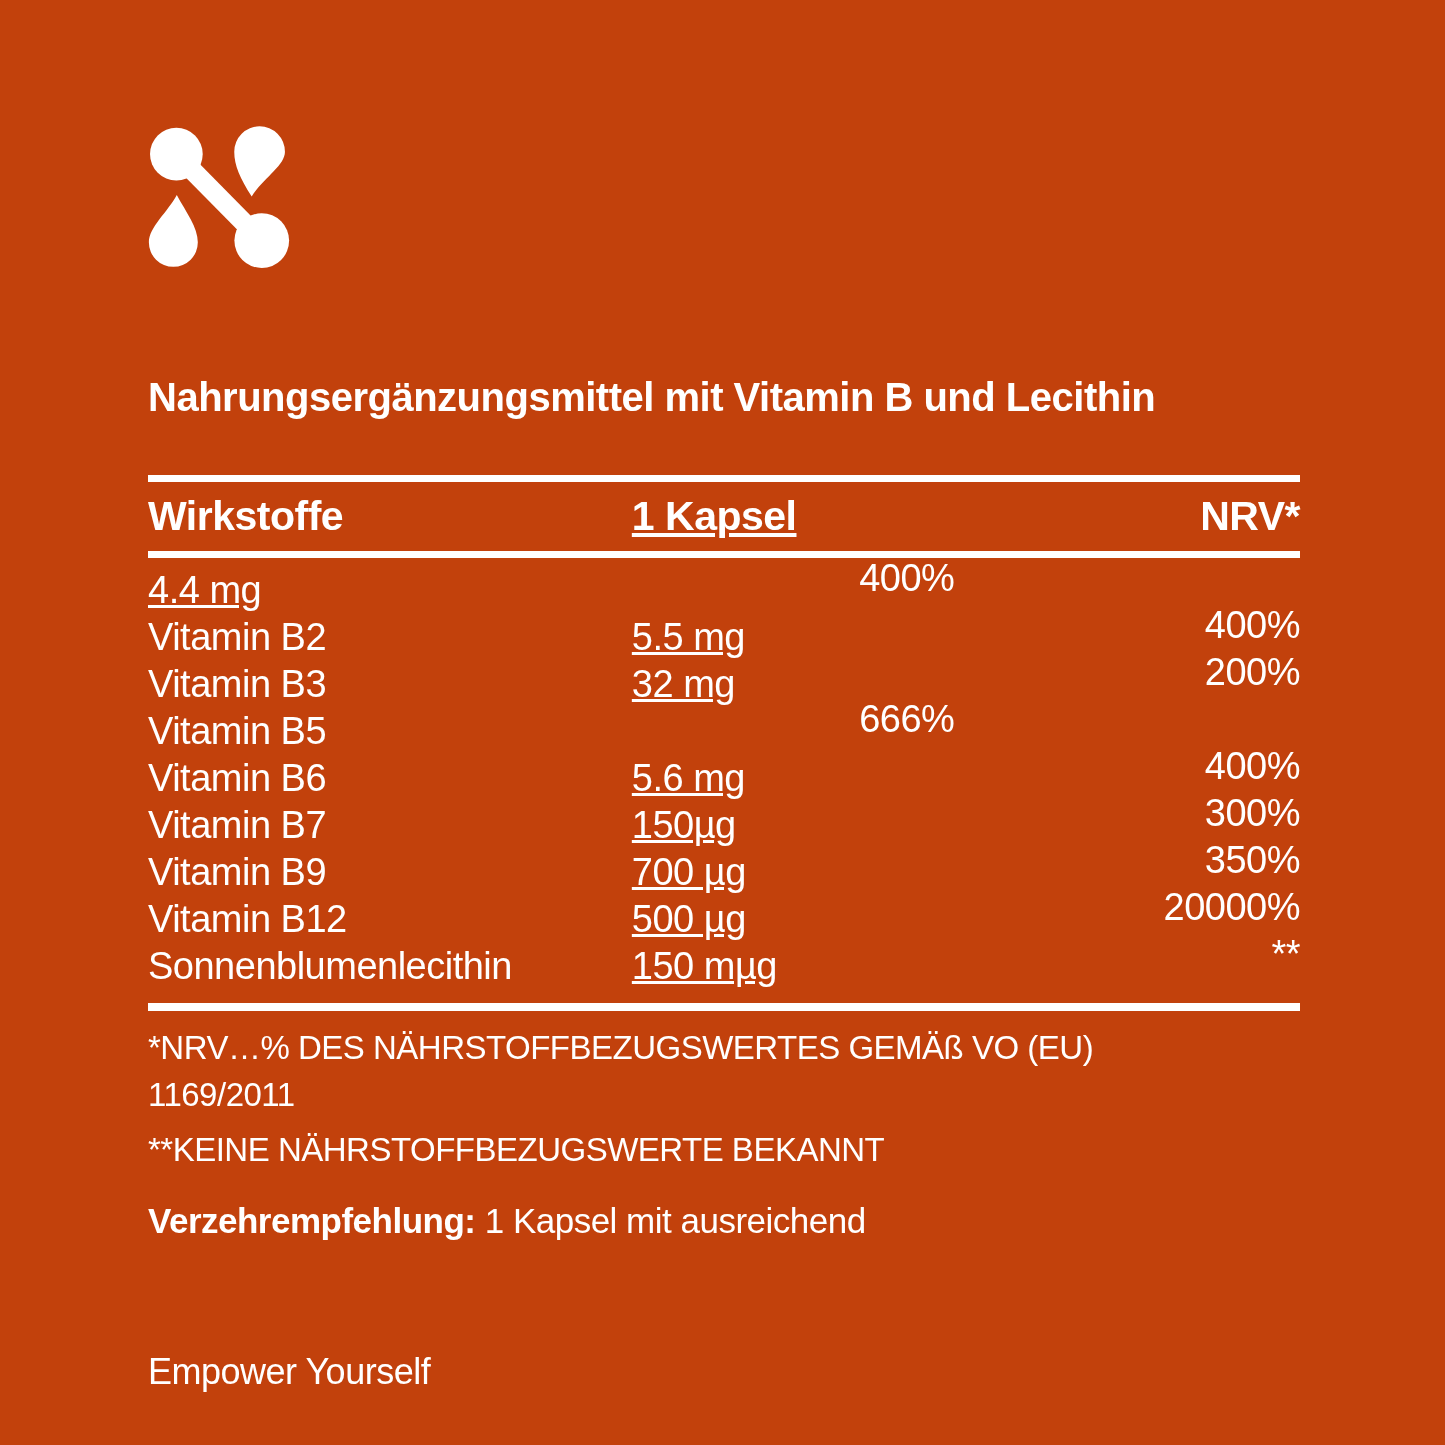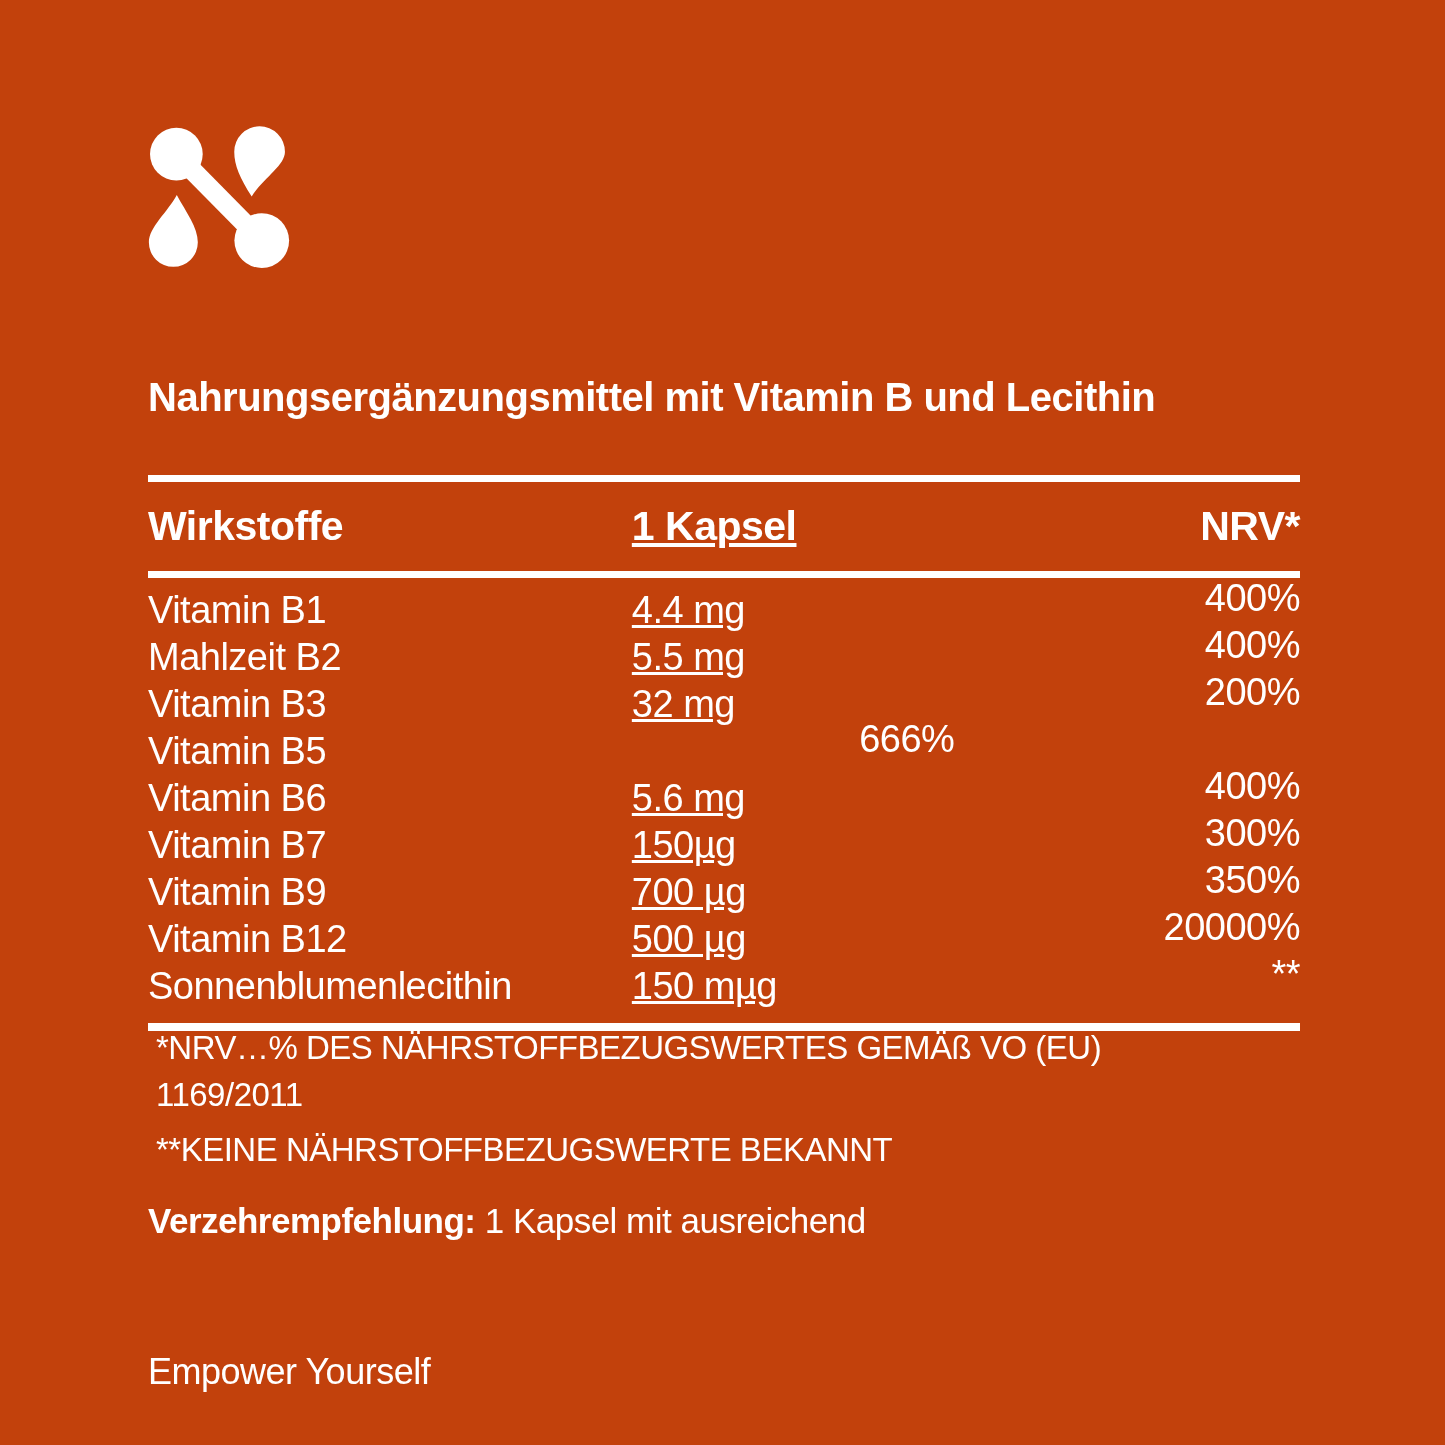--- a/index.html
+++ b/index.html
@@ -41,34 +41,34 @@
   .rule.bottom { height: 8px; }
   .row {
     display: grid;
     grid-template-columns: 42% 28% 30%;
     align-items: center;
   }
   .row .c-name   { text-align: left; }
   .row .c-amount { text-align: left; text-decoration: underline; }
   .row .c-nrv    { text-align: right; }
   .row.header {
-    height: 89px;
+    height: 69px;
     font-size: 41px;
     font-weight: bold;
   }
   .tbody { padding: 9px 0 13px 0; }
   .row.body {
     font-size: 38px;
     line-height: 47px;
     font-weight: normal;
   }
   .row.body .c-nrv { transform: translateY(-12px); }
   .footnote {
     position: absolute;
-    left: 156px;
+    left: 148px;
     width: 1160px;
     font-size: 33px;
     line-height: 47px;
     font-weight: normal;
   }
   .fn1 { top: 1024px; }
   .fn2 { top: 1126px; }
   .dosage {
     position: absolute;
     left: 148px; top: 1197px;
@@ -104,27 +104,26 @@
   <div class="table">
     <div class="rule top"></div>
     <div class="row header">
       <div class="c-name">Wirkstoffe</div>
       <div class="c-amount">1 Kapsel</div>
       <div class="c-nrv">NRV*</div>
     </div>
     <div class="rule mid"></div>
     <div class="tbody">
   <div class="row body">
-    <div class="c-name">Vitamin B1</div>
     <div class="c-amount">4.4 mg</div>
     <div class="c-nrv">400%</div>
   </div>
 
   <div class="row body">
-    <div class="c-name">Mahlzeit B2</div>
+    <div class="c-name">Vitamin B2</div>
     <div class="c-amount">5.5 mg</div>
     <div class="c-nrv">400%</div>
   </div>
 
   <div class="row body">
     <div class="c-name">Vitamin B3</div>
     <div class="c-amount">32 mg</div>
     <div class="c-nrv">200%</div>
   </div>
 

